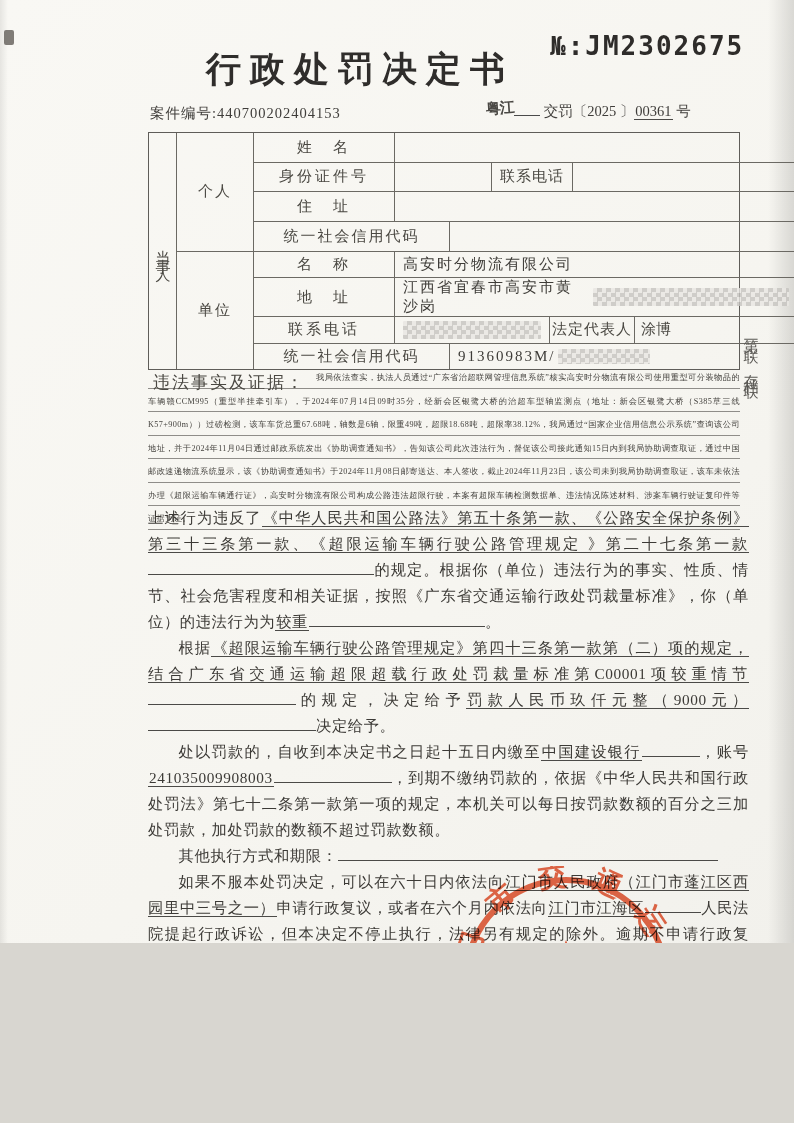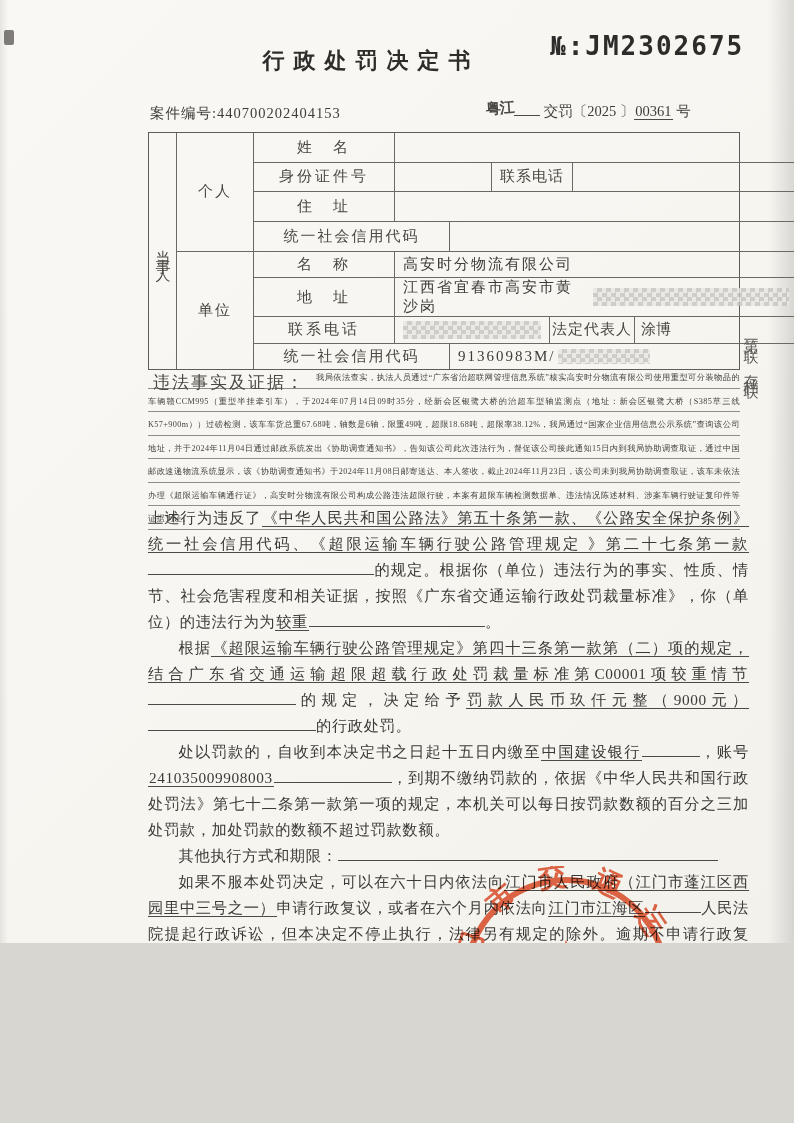--- a/index.html
+++ b/index.html
@@ -9,21 +9,21 @@
     box-shadow:0 0 10px rgba(0,0,0,.35);overflow:hidden;}
   .edge-right{position:absolute;right:0;top:0;width:26px;height:100%;
     background:linear-gradient(to right,rgba(0,0,0,0),rgba(0,0,0,.12));}
   .edge-left{position:absolute;left:0;top:0;width:8px;height:100%;
     background:linear-gradient(to left,rgba(0,0,0,0),rgba(0,0,0,.08));}
   .corner-mark{position:absolute;left:4px;top:30px;width:10px;height:15px;
     background:#57534e;opacity:.75;border-radius:2px;}
   .serial{position:absolute;left:550px;top:31px;font-family:"DejaVu Sans Mono",monospace;
     font-size:26px;font-weight:bold;color:#2e2c2a;letter-spacing:2px;}
   .title{position:absolute;left:50%;top:46px;transform:translateX(-62%);
-    font-size:22px;font-weight:bold;letter-spacing:9px;color:#2f2d2b;white-space:nowrap;}
+    font-size:35px;font-weight:bold;letter-spacing:9px;color:#2f2d2b;white-space:nowrap;}
   .case-line{position:absolute;left:150px;top:104px;font-size:14.5px;color:#3f3d3a;letter-spacing:1px;}
   .doc-no{position:absolute;left:486px;top:100px;font-size:14.5px;color:#3f3d3a;white-space:nowrap;}
   .doc-no .hand{display:inline-block;font-size:15px;transform:rotate(-4deg) translateY(-3px);
     font-weight:bold;color:#4a4844;letter-spacing:-1px;}
   .doc-no .blank{display:inline-block;width:26px;border-bottom:1px solid #4a4a4a;height:1em;}
   .u{border-bottom:1px solid #4b4a47;padding:0 1px;margin-top:8px;}
   .fill{display:inline-block;border-bottom:1px solid #4b4a47;height:1em;vertical-align:baseline;}
 
   
   .ptable{position:absolute;left:148px;top:132px;width:590px;height:236px;
@@ -148,22 +148,22 @@
           </div>
         </div>
       </div>
     </div>
   </div>
 
   <div class="facts">我局依法查实，执法人员通过“广东省治超联网管理信息系统”核实高安时分物流有限公司使用重型可分装物品的车辆赣CCM995（重型半挂牵引车），于2024年07月14日09时35分，经新会区银鹭大桥的治超车型轴监测点（地址：新会区银鹭大桥（S385草三线K57+900m））过磅检测，该车车货总重67.68吨，轴数是6轴，限重49吨，超限18.68吨，超限率38.12%，我局通过“国家企业信用信息公示系统”查询该公司地址，并于2024年11月04日通过邮政系统发出《协助调查通知书》，告知该公司此次违法行为，督促该公司接此通知15日内到我局协助调查取证，通过中国邮政速递物流系统显示，该《协助调查通知书》于2024年11月08日邮寄送达、本人签收，截止2024年11月23日，该公司未到我局协助调查取证，该车未依法办理《超限运输车辆通行证》，高安时分物流有限公司构成公路违法超限行驶，本案有超限车辆检测数据单、违法情况陈述材料、涉案车辆行驶证复印件等证据为证。</div>
   <div class="facts-label">违法事实及证据：</div>
 
   <div class="body-text">
-    <p><span>上述行为违反了</span><span class="u">《中华人民共和国公路法》第五十条第一款、《公路安全保护条例》统一社会信用代码、《超限运输车辆行驶公路管理规定 》第二十七条第一款</span><span class="fill" style="width:226px;"></span><span>的规定。根据你（单位）违法行为的事实、性质、情节、社会危害程度和相关证据，按照《广东省交通运输行政处罚裁量标准》，你（单位）的违法行为为</span><span class="u">较重</span><span class="fill" style="width:176px;"></span><span>。</span></p>
-    <p class="ind"><span>根据</span><span class="u">《超限运输车辆行驶公路管理规定》第四十三条第一款第（二）项的规定，结合广东省交通运输超限超载行政处罚裁量标准第C00001项较重情节</span><span class="fill" style="width:148px;"></span><span>的规定，决定给予</span><span class="u">罚款人民币玖仟元整（9000元）</span><span class="fill" style="width:168px;"></span><span>的行政处罚。</span></p>
+    <p><span>上述行为违反了</span><span class="u">《中华人民共和国公路法》第五十条第一款、《公路安全保护条例》第三十三条第一款、《超限运输车辆行驶公路管理规定 》第二十七条第一款</span><span class="fill" style="width:226px;"></span><span>的规定。根据你（单位）违法行为的事实、性质、情节、社会危害程度和相关证据，按照《广东省交通运输行政处罚裁量标准》，你（单位）的违法行为为</span><span class="u">较重</span><span class="fill" style="width:176px;"></span><span>。</span></p>
+    <p class="ind"><span>根据</span><span class="u">《超限运输车辆行驶公路管理规定》第四十三条第一款第（二）项的规定，结合广东省交通运输超限超载行政处罚裁量标准第C00001项较重情节</span><span class="fill" style="width:148px;"></span><span>的规定，决定给予</span><span class="u">罚款人民币玖仟元整（9000元）</span><span class="fill" style="width:168px;"></span><span>决定给予。</span></p>
     <p class="ind"><span>处以罚款的，自收到本决定书之日起十五日内缴至</span><span class="u">中国建设银行</span><span class="fill" style="width:58px;"></span><span>，账号</span><span class="u">241035009908003</span><span class="fill" style="width:118px;"></span><span>，到期不缴纳罚款的，依据《中华人民共和国行政处罚法》第七十二条第一款第一项的规定，本机关可以每日按罚款数额的百分之三加处罚款，加处罚款的数额不超过罚款数额。</span></p>
     <p class="ind"><span>其他执行方式和期限：</span><span class="fill" style="width:380px;"></span></p>
     <p class="ind"><span>如果不服本处罚决定，可以在六十日内依法向</span><span class="u">江门市人民政府（江门市蓬江区西园里中三号之一）</span><span>申请行政复议，或者在六个月内依法向</span><span class="u">江门市江海区</span><span class="fill" style="width:56px;"></span><span>人民法院提起行政诉讼，但本决定不停止执行，法律另有规定的除外。逾期不申请行政复议、不提起行政诉讼又不履行的，本机关将依法申请人民法院强制执行。</span></p>
   </div>
 
   <div class="authority">江门市交通运输局</div>
 
   <div class="dateline">
     <span>2025</span><span class="yl">年</span><span class="num">03</span><span class="ml">月</span><span class="num">19</span><span class="dl">日</span>
   </div>

